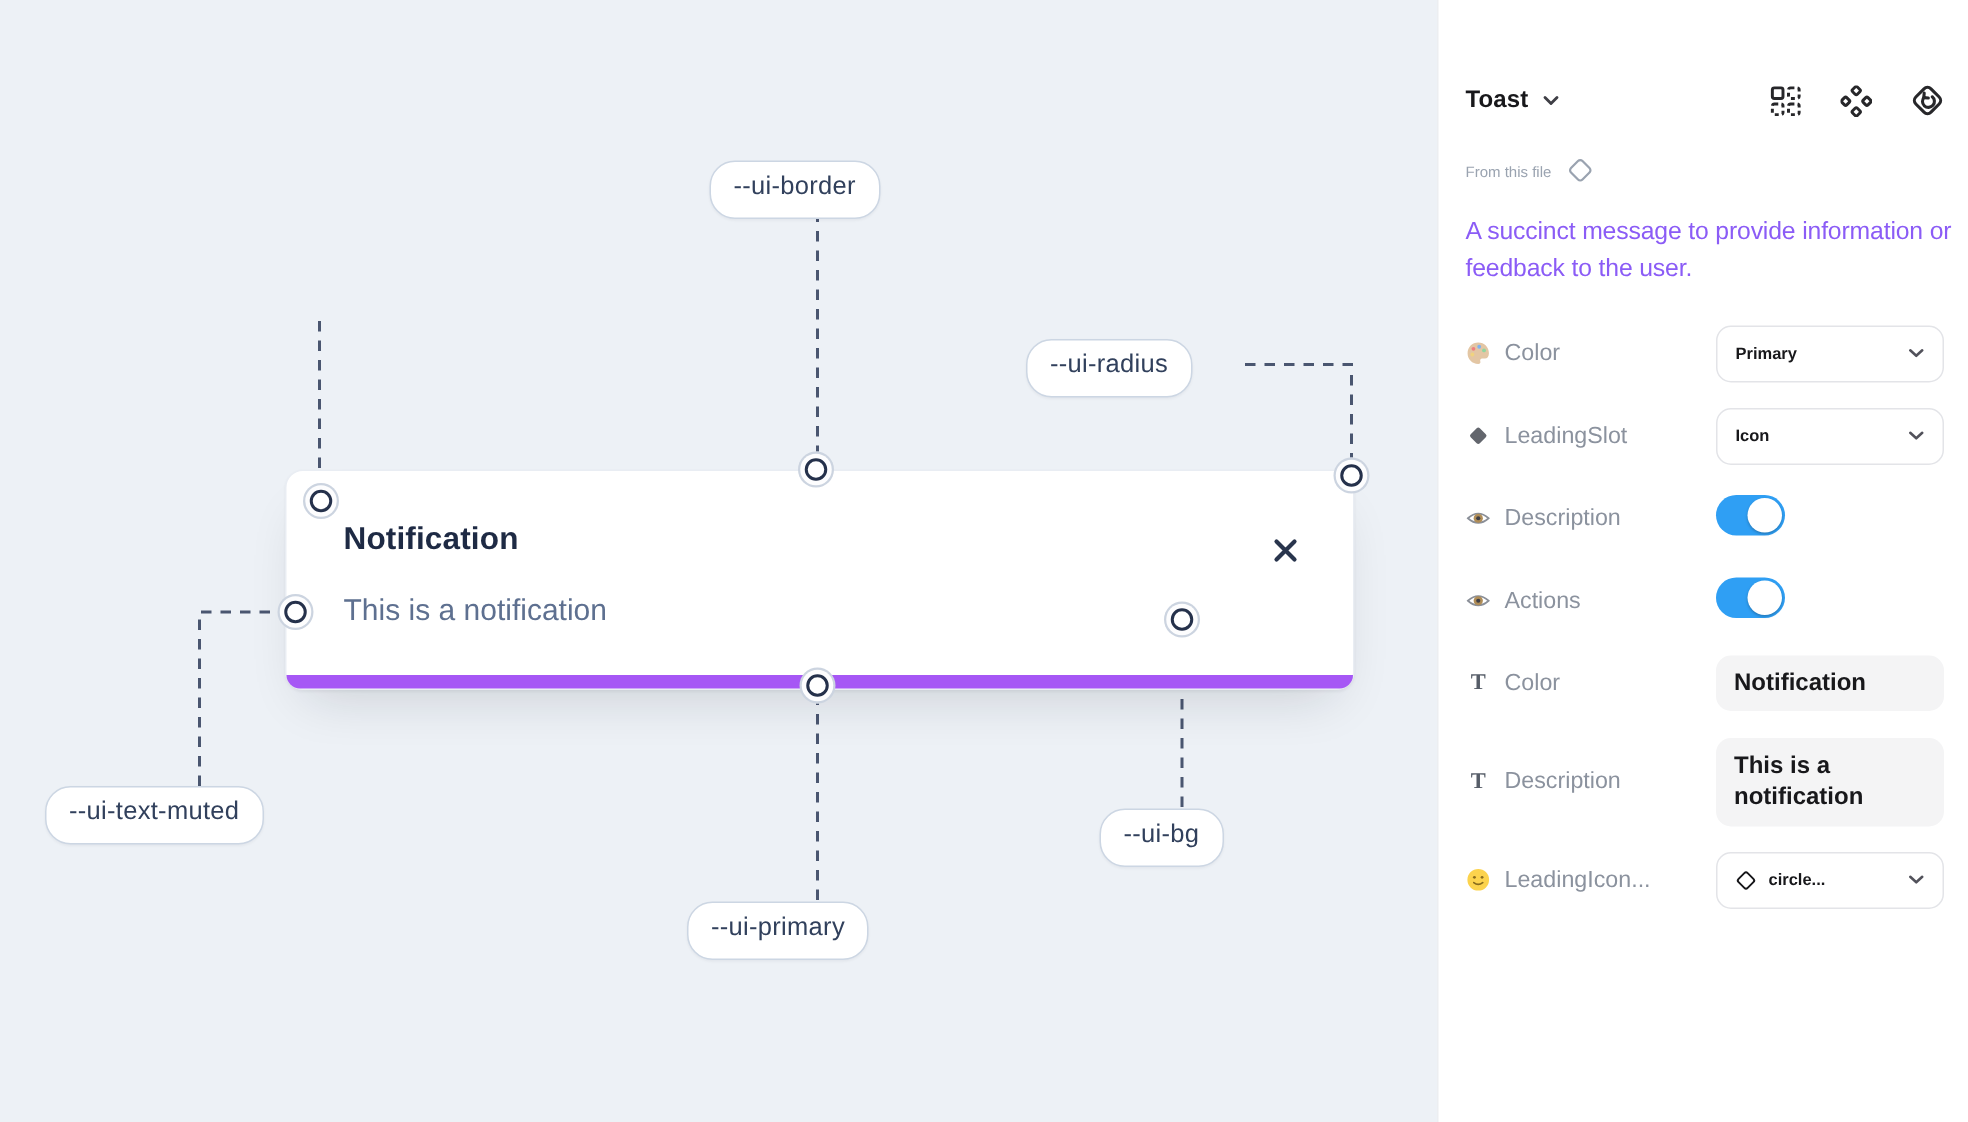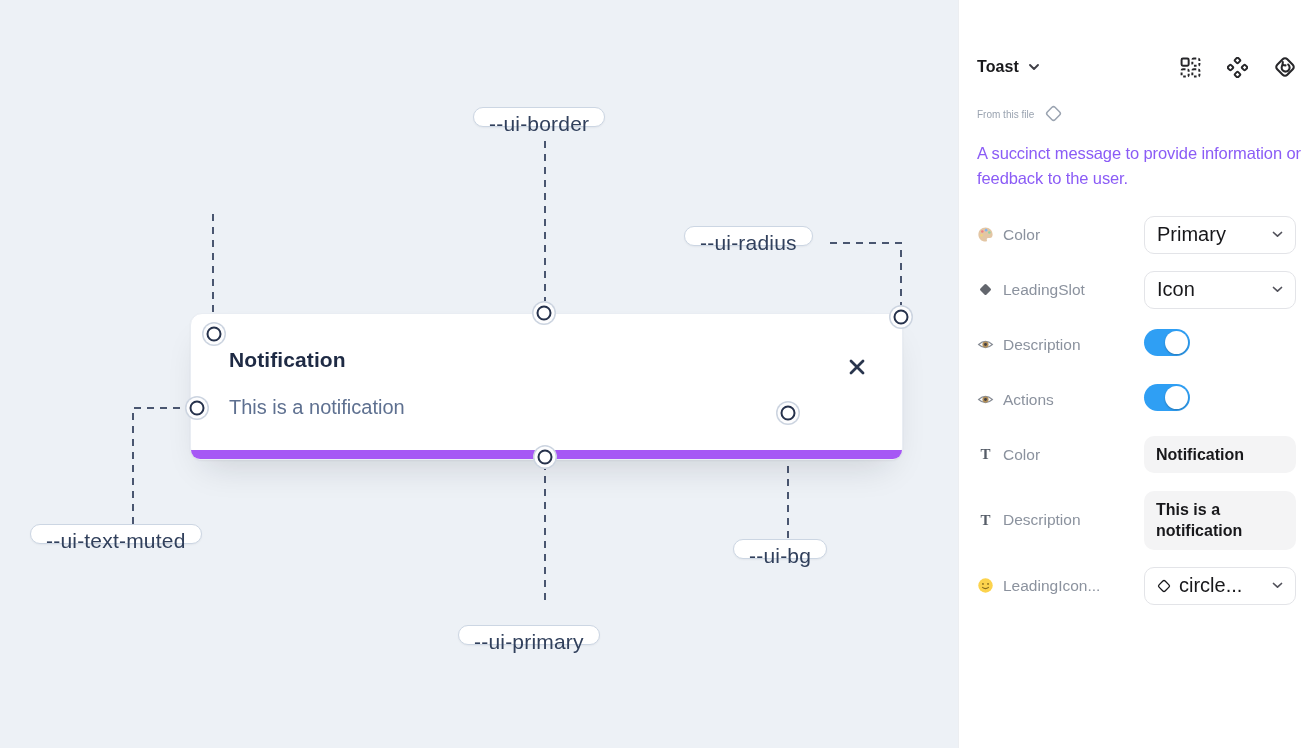--- a/index.html
+++ b/index.html
@@ -13,28 +13,28 @@
   .connectors path { fill:none; stroke:#4a5670; stroke-width:2; stroke-dasharray:7 6; }
 
   .toast-card { position:absolute; left:190px; top:313px; width:713px; height:147px;
     background:#fff; border:1px solid #e9edf3; border-radius:12px;
     box-shadow:0 1px 2px rgba(16,24,40,.05), 0 18px 34px -14px rgba(16,24,40,.16); }
   .toast-title { position:absolute; left:38px; top:34px; font-size:21px; font-weight:700; color:#1e2a44; letter-spacing:.1px; }
   .toast-desc  { position:absolute; left:38px; top:82px; font-size:20px; font-weight:400; color:#5e7090; }
   .toast-close { position:absolute; right:34px; top:43px; width:22px; height:22px; background:none; border:none; cursor:pointer; }
   .toast-progress { position:absolute; left:0; right:0; bottom:0; height:9px; background:#a657f5; border-radius:0 0 11px 11px; }
 
-  .pill { position:absolute; height:20px; line-height:32px; padding:0 15px; background:#fff;
-    border:1px solid #ccd6e3; border-radius:17px; color:#31405c; font-size:21px; letter-spacing:.2px;
+  .pill { position:absolute; height:39px; line-height:32px; padding:0 15px; background:#fff;
+    border:1px solid #ccd6e3; border-radius:17px; color:#31405c; font-size:17px; letter-spacing:.2px;
     box-shadow:0 1px 2px rgba(16,24,40,.05); white-space:nowrap;text-align:center; }
   .pill-highlighted { left:83px;  top:180px; }
   .pill-border      { left:473px; top:107px; }
   .pill-radius      { left:684px; top:226px; }
   .pill-muted       { left:30px;  top:524px; }
-  .pill-primary     { left:458px; top:601px;margin-top:24px; }
+  .pill-primary     { left:458px; top:601px; }
   .pill-bg          { left:733px; top:539px; }
 
   .dot { position:absolute; width:15px; height:15px; border-radius:50%; background:#fff;
     border:2.5px solid #25314b; transform:translate(-50%,-50%);
     box-shadow:0 0 0 3px rgba(255,255,255,.95), 0 0 0 4.5px #ccd4e0; }
 
   
   .panel { width:354px; height:748px; background:#fff; border-left:1px solid #eceef1;
     padding:56px 16px 0 18px; }
   .panel-header { display:flex; align-items:center; }
@@ -49,21 +49,21 @@
     color:#8b5cf6; letter-spacing:-.1px; }
 
   .prop-rows { margin-top:25px; }
   .prop-row { display:flex; align-items:center; min-height:38px; margin-bottom:17px; }
   .prop-label { display:flex; align-items:center; gap:9px; color:#8b929e; font-size:15.5px; }
   .prop-label .glyph { display:inline-flex; width:17px; justify-content:center; }
   .t-glyph { font-family:"Liberation Serif", serif; font-weight:700; font-size:15px; color:#565d68; }
   .prop-control { margin-left:auto; width:152px; }
 
   .select { width:100%; height:38px; background:#fff; border:1px solid #e3e4e8; border-radius:10px;
-    display:flex; align-items:center; padding:0 12px; font-size:20px; font-weight:400; color:#18181b;
+    display:flex; align-items:center; padding:0 12px; font-size:11px; font-weight:700; color:#18181b;
     cursor:pointer; }
   .select .chev { margin-left:auto; display:inline-flex; }
   .select .pre-icon { margin-right:8px; display:inline-flex; }
 
   .toggle { width:46px; height:27px; border-radius:14px; background:#2f9ff4; position:relative; cursor:pointer; border:none; }
   .toggle .knob { position:absolute; top:2px; right:2px; width:23px; height:23px; border-radius:50%;
     background:#fff; box-shadow:0 1px 2px rgba(0,0,0,.25); }
 
   .text-field { width:100%; background:#f4f4f5; border:none; border-radius:10px; padding:8px 12px;
     font-size:16px; font-weight:700; color:#18181b; line-height:1.35; }

